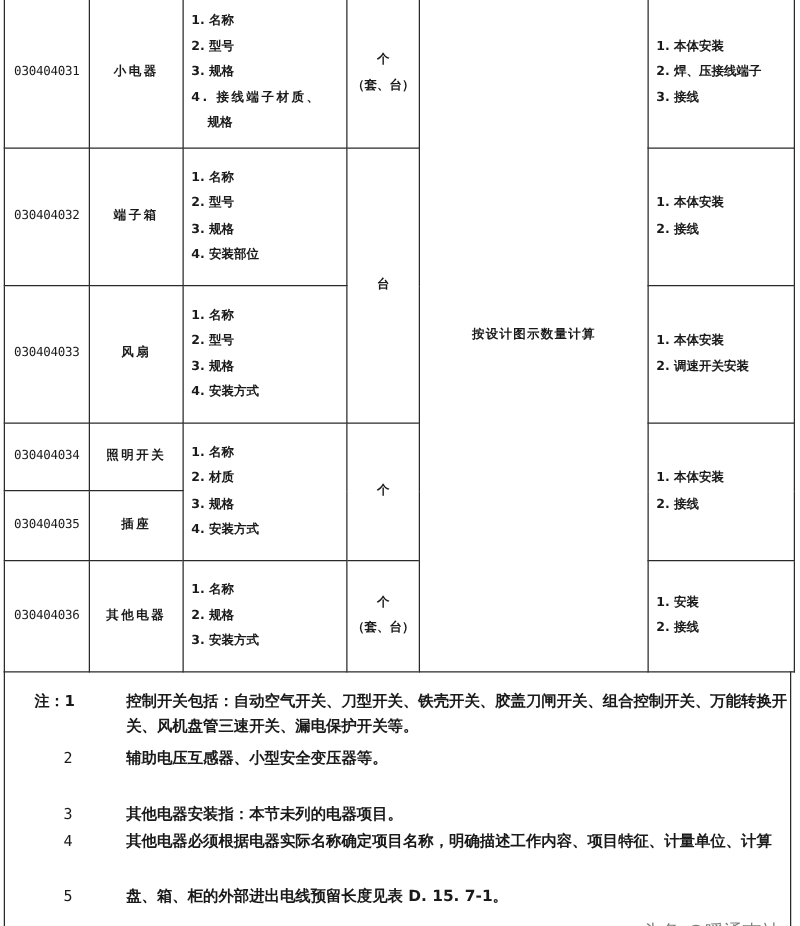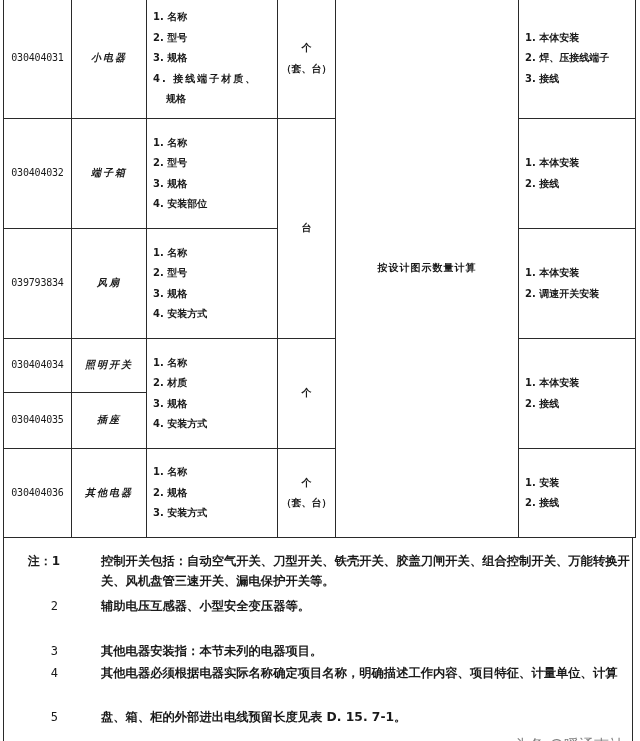--- a/index.html
+++ b/index.html
@@ -12,21 +12,21 @@
     position: absolute; left: 3px; top: -2px;
     border-collapse: collapse; table-layout: fixed;
     width: 632px;
   }
   table.spec td {
     border: 1.4px solid #2a2a2a;
     padding: 0; vertical-align: middle;
     font-size: 10px; line-height: 20.5px;
   }
   .c-code { width: 68px; text-align: center; font-family: "DejaVu Sans Mono", monospace; font-size: 11.5px; letter-spacing: -0.2px; }
-  .c-name { width: 75px; text-align: center; font-weight: bold; letter-spacing: 2px; font-style: italic; }
+  .c-name { width: 75px; text-align: center; font-weight: bold; letter-spacing: 2px; }
   .c-feat { width: 131px; padding-left: 6px !important; font-weight: bold; }
   .c-unit { width: 58px; text-align: center; font-weight: bold; }
   .c-rule { width: 183px; text-align: center; font-weight: bold; letter-spacing: 1px; }
   .c-work { width: 116px; padding-left: 6px !important; font-weight: bold; }
   .list { margin: 0; padding: 0; list-style: none; }
   .list li { white-space: nowrap; }
   .list li.indent { padding-left: 13px; }
   .unit-sub { display: block; }
 
   .notes {
@@ -99,21 +99,21 @@
       <td class="c-unit" rowspan="2">台</td>
       <td class="c-work">
         <ul class="list">
           <li>1. 本体安装</li>
           <li>2. 接线</li>
         </ul>
       </td>
     </tr>
 
     <tr style="height:110px">
-      <td class="c-code">039793834</td>
+      <td class="c-code">030404033</td>
       <td class="c-name">风扇</td>
       <td class="c-feat">
         <ul class="list">
           <li>1. 名称</li>
           <li>2. 型号</li>
           <li>3. 规格</li>
           <li>4. 安装方式</li>
         </ul>
       </td>
       <td class="c-work">

